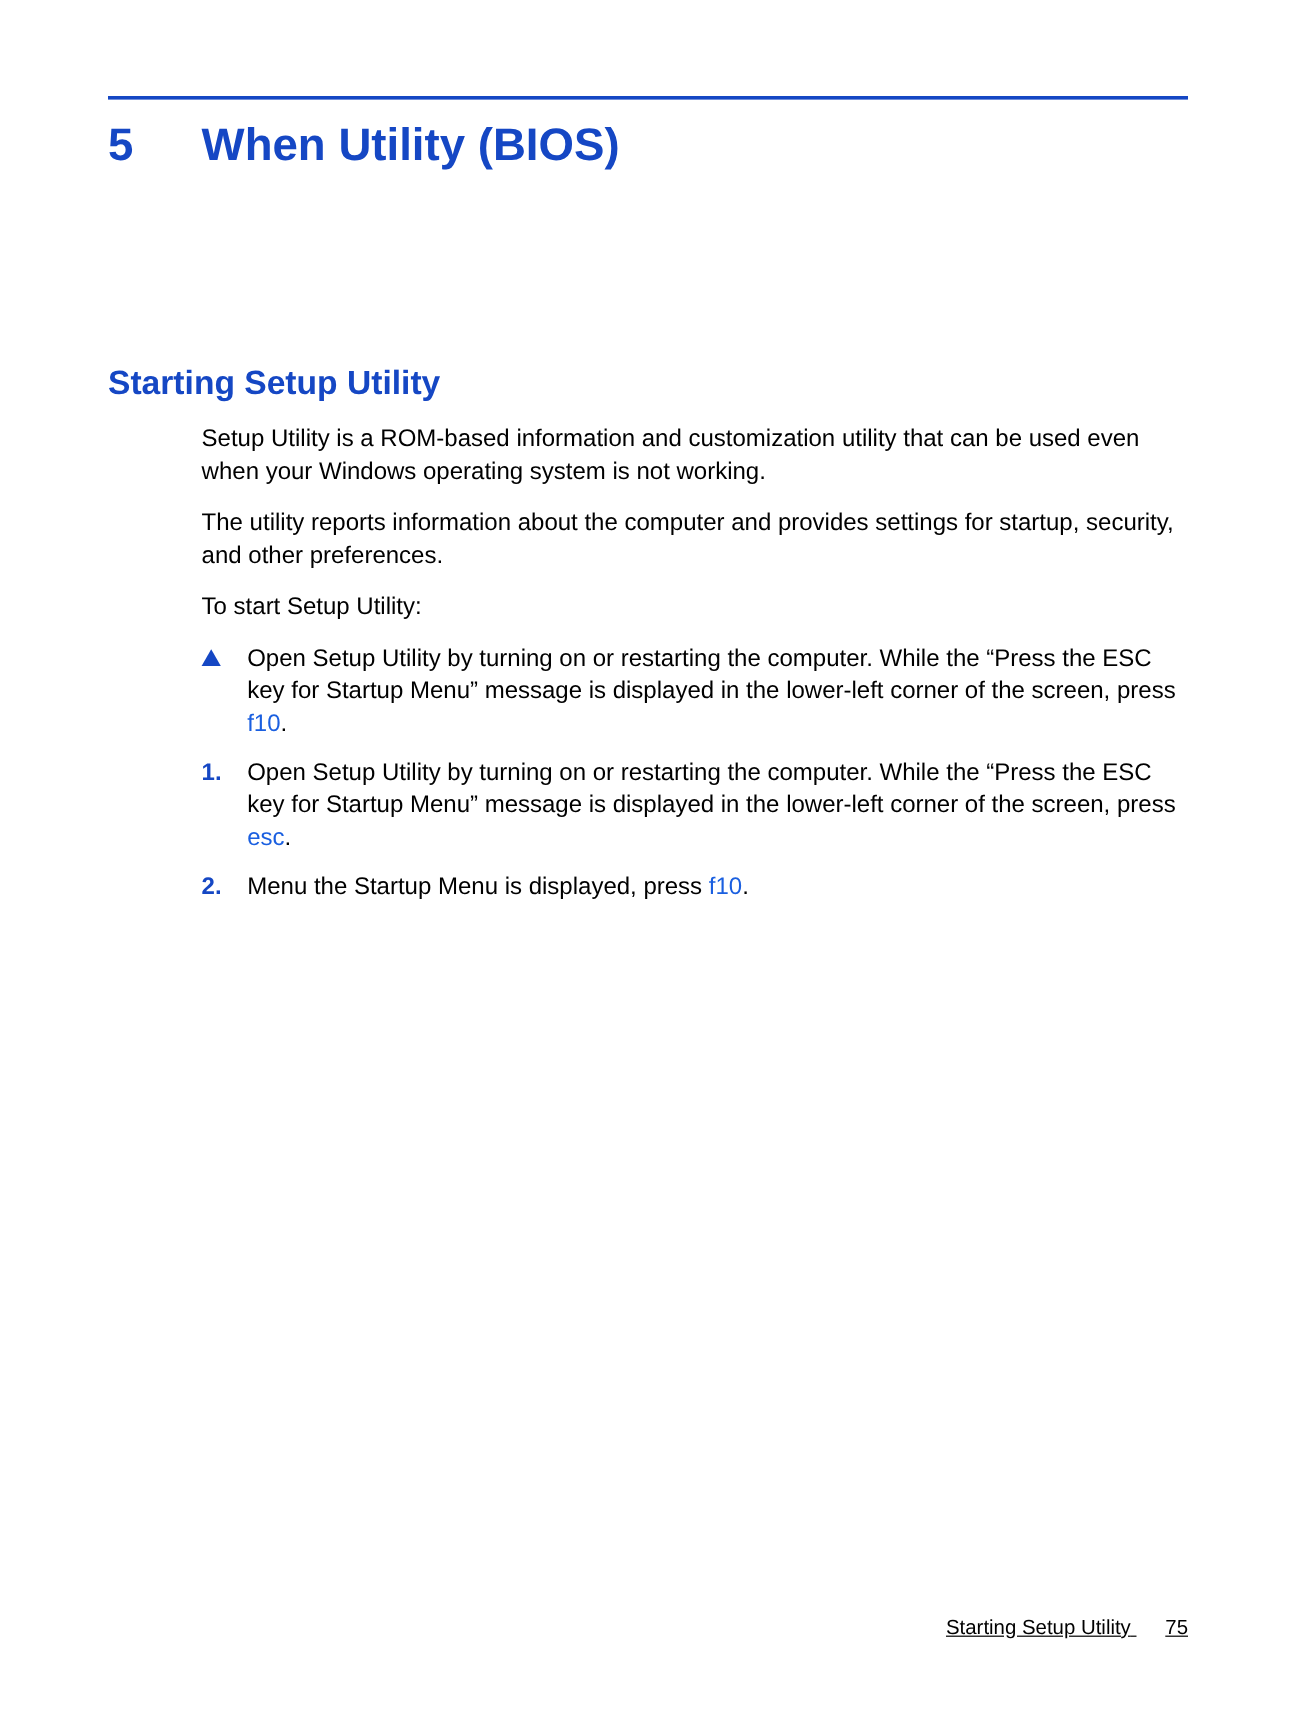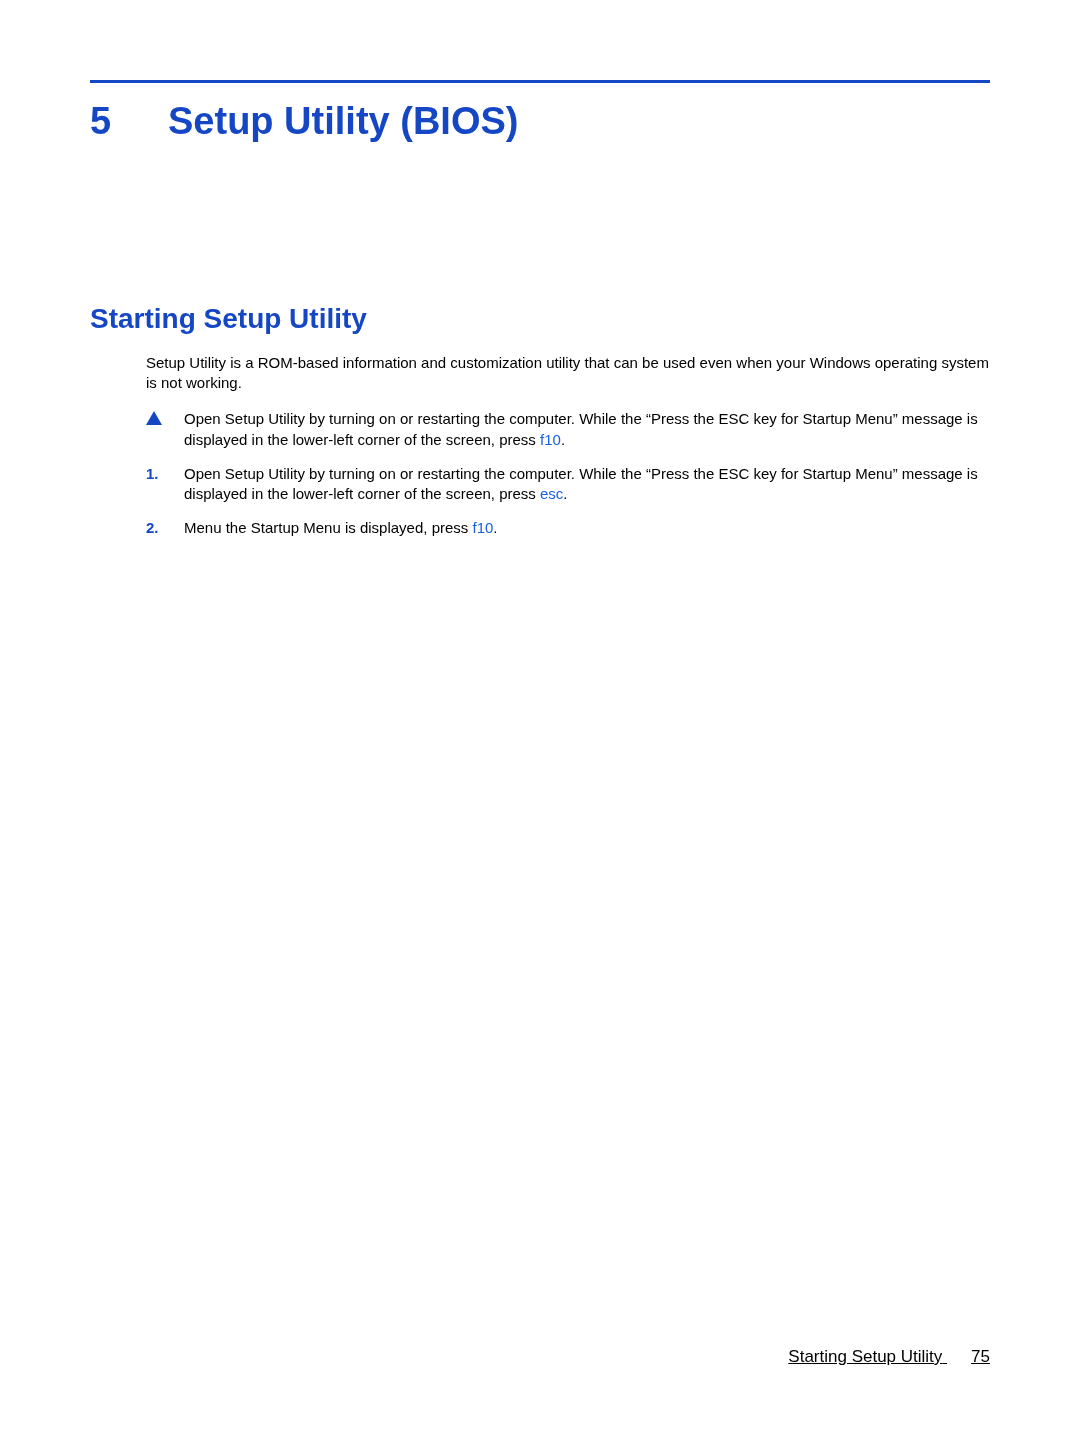--- a/index.html
+++ b/index.html
@@ -39,22 +39,22 @@
   .chapter-title {
     flex: 1;
   }
   .section-title {
     color: #1547c4;
     font-weight: 700;
     font-size: 28px;
     margin: 0 0 18px 0;
   }
   .body-indent {
-    margin-left: 56px;
-    font-size: 15px;
+    margin-left: 78px;
+    font-size: 20px;
     line-height: 1.35;
   }
   .para {
     margin: 0 0 16px 0;
   }
   .bullet-row {
     display: flex;
     margin-bottom: 14px;
   }
   .bullet-icon-cell {
@@ -96,28 +96,30 @@
 </style>
 </head>
 <body>
 
 <div class="page">
 
   <hr class="rule">
 
   <div class="chapter-line">
     <div class="chapter-num">5</div>
-    <div class="chapter-title">Setup Utility (BIOS)</div>
+    <div class="chapter-title">When Utility (BIOS)</div>
   </div>
 
   <h2 class="section-title">Starting Setup Utility</h2>
 
   <div class="body-indent">
 
     <p class="para">Setup Utility is a ROM-based information and customization utility that can be used even when your Windows operating system is not working.</p>
+    <p class="para">The utility reports information about the computer and provides settings for startup, security, and other preferences.</p>
+    <p class="para">To start Setup Utility:</p>
 
     <div class="bullet-row">
       <div class="bullet-icon-cell">
         <span class="triangle"></span>
       </div>
       <div class="bullet-text">
         <span>Open Setup Utility by turning on or restarting the computer. While the “Press the ESC key for Startup Menu” message is displayed in the lower-left corner of the screen, press </span><span class="key">f10</span><span>.</span>
       </div>
     </div>
 

